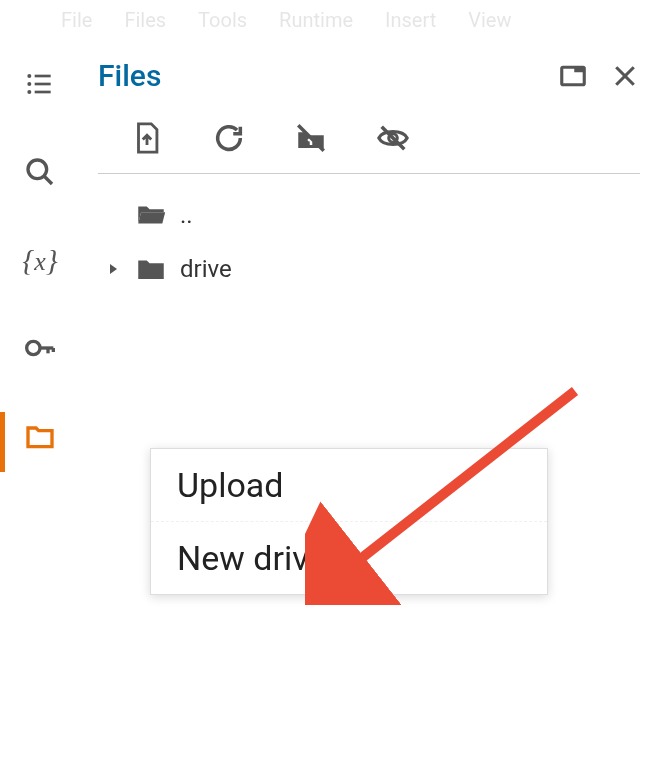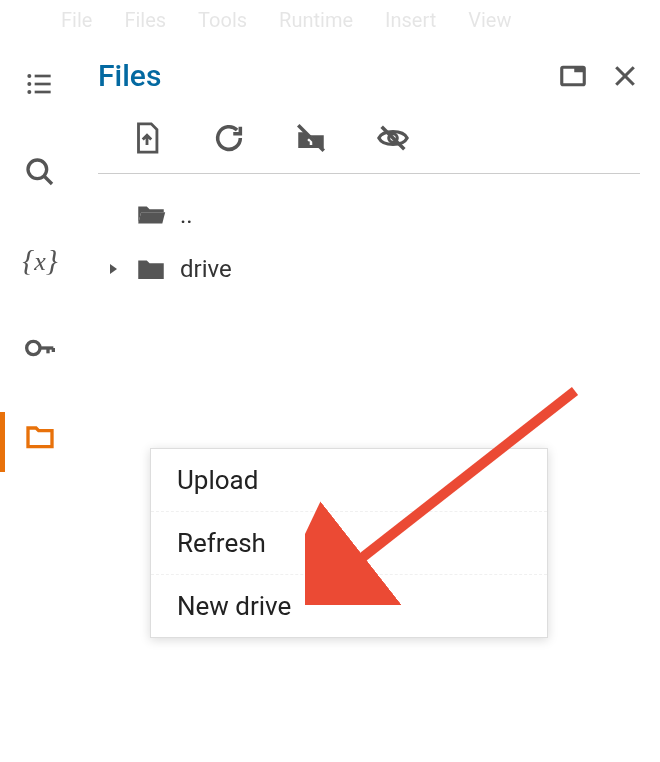--- a/index.html
+++ b/index.html
@@ -107,21 +107,21 @@
       position: absolute;
       left: 150px;
       top: 448px;
       width: 398px;
       background: #fff;
       border: 1px solid #ddd;
       box-shadow: 0 2px 10px rgba(0,0,0,0.15);
     }
     .context-menu-item {
       padding: 16px 26px;
-      font-size: 26px;
+      font-size: 34px;
       color: #222;
       cursor: pointer;
       border-top: 1px dashed rgba(0,0,0,0.06);
     }
     .context-menu-item:first-child { border-top: none; }
     .context-menu-item.highlight {
       background: #f3f3f3;
     }
     .arrow-annotation {
       position: absolute;
@@ -236,21 +236,20 @@
             <path d="M3 6 h6 l2 2 h10 v11 h-18 z" fill="currentColor"></path>
           </svg>
         <span>drive</span>
       </div>
     </div>
   </div>
 </div>
 
 <div class="context-menu">
   <div class="context-menu-item">Upload</div>
-  <div class="context-menu-item">Refresh</div>
   <div class="context-menu-item">New drive</div>
 </div>
 
 <svg class="arrow-annotation" width="290" height="220">
   <defs>
     <marker id="ah" markerWidth="14" markerHeight="14" refX="3" refY="7" orient="auto">
       <path d="M0 0 L14 7 L0 14 z" fill="#eb4a34"></path>
     </marker>
   </defs>
   <line x1="270" y1="6" x2="35" y2="190" stroke="#eb4a34" stroke-width="10" marker-end="url(#ah)"></line>

